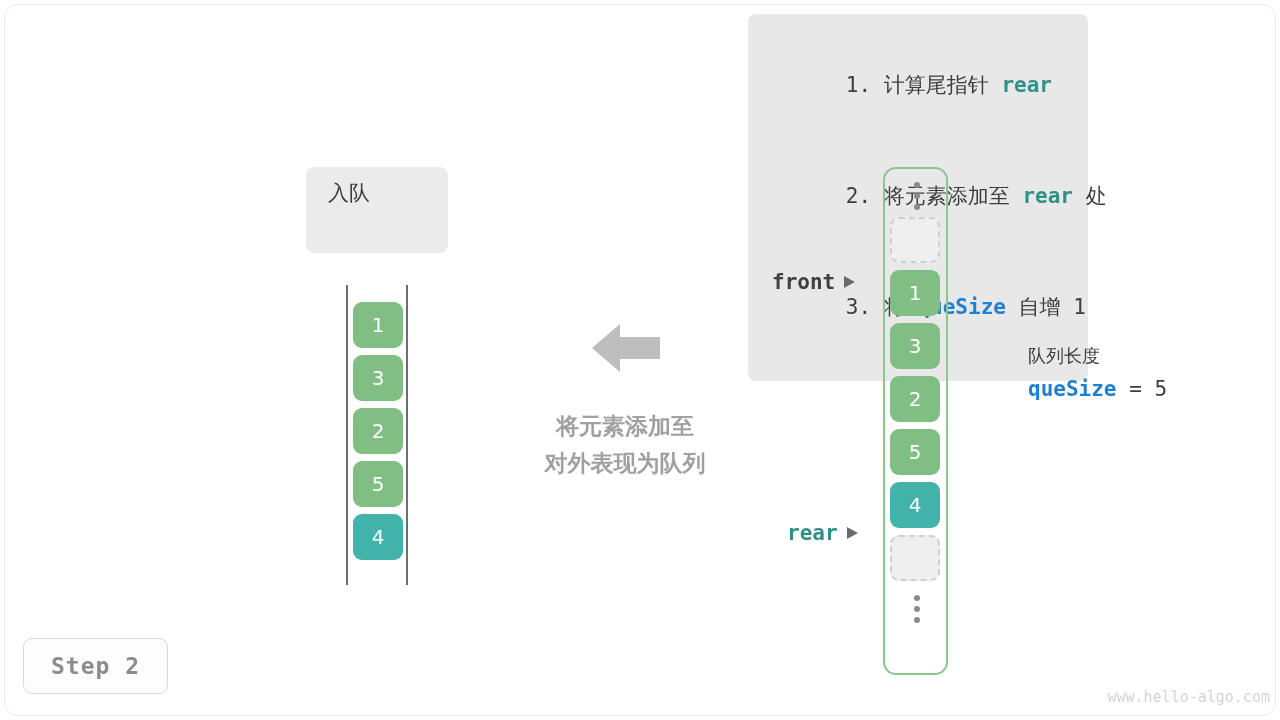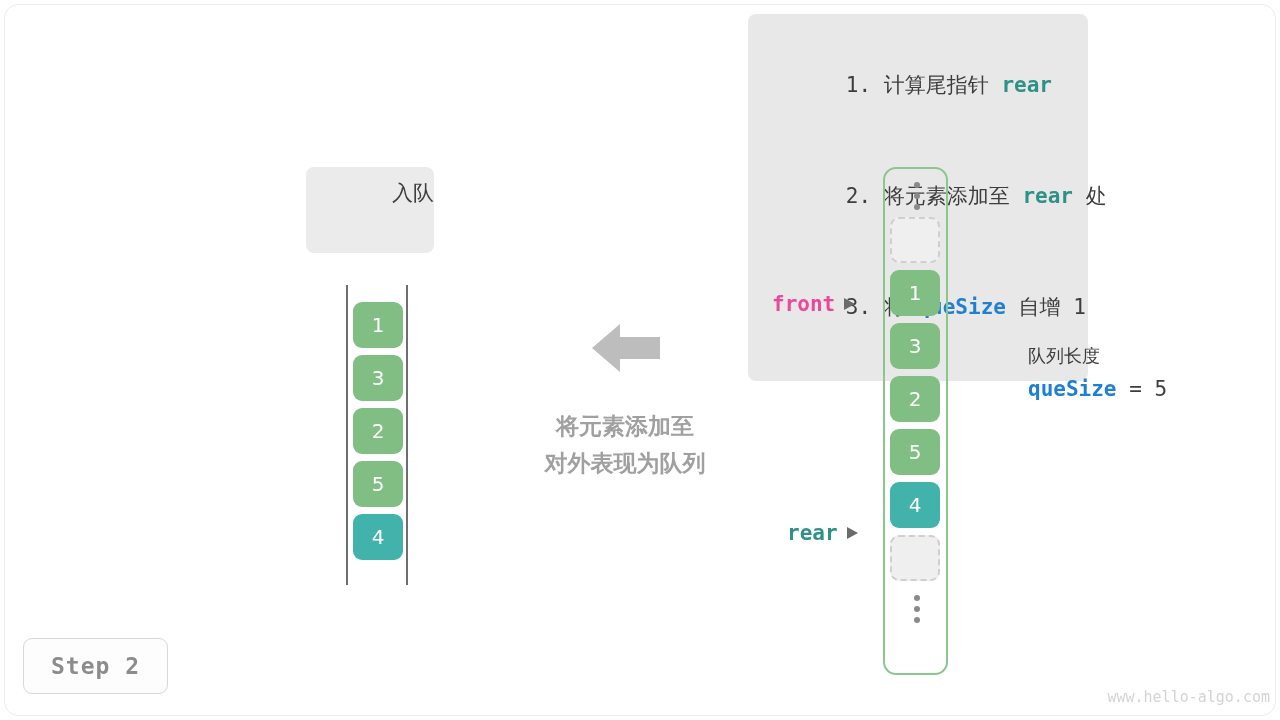--- a/index.html
+++ b/index.html
@@ -49,27 +49,26 @@
     white-space: pre;
   }
   .kw-teal { color: #2e9187; font-weight: bold; }
   .kw-blue { color: #1f7fd1; font-weight: bold; }
 
   
   #push-box {
     position: absolute;
     left: 306px;
     top: 167px;
-    width: 128px;
+    width: 142px;
     height: 86px;
     background: #ebebeb;
     border-radius: 8px;
     box-sizing: border-box;
     padding: 11px 0 0 22px;
-    text-align: right;
   }
   #push-box .cn {
     font-family: "DejaVu Sans", "Liberation Sans", sans-serif;
     font-size: 21px;
     color: #3d3d3d;
     line-height: 30px;
   }
   #push-box .code {
     font-family: "DejaVu Sans Mono", "Liberation Mono", monospace;
     font-size: 21px;
@@ -190,21 +189,21 @@
     align-items: center;
     gap: 9px;
   }
   .ptr .arrowhead {
     display: inline-block;
     width: 0; height: 0;
     border-top: 6px solid transparent;
     border-bottom: 6px solid transparent;
     border-left: 11px solid #6b6b6b;
   }
-  #ptr-front { left: 772px; top: 292px; color: #ec4899; }
+  #ptr-front { left: 772px; top: 270px; color: #404040; }
   #ptr-rear  { left: 787px; top: 521px; color: #2e9187; }
 
   
   #quesize-note {
     position: absolute;
     left: 1028px;
     top: 340px;
   }
   #quesize-note .cn {
     font-family: "DejaVu Sans", "Liberation Sans", sans-serif;

